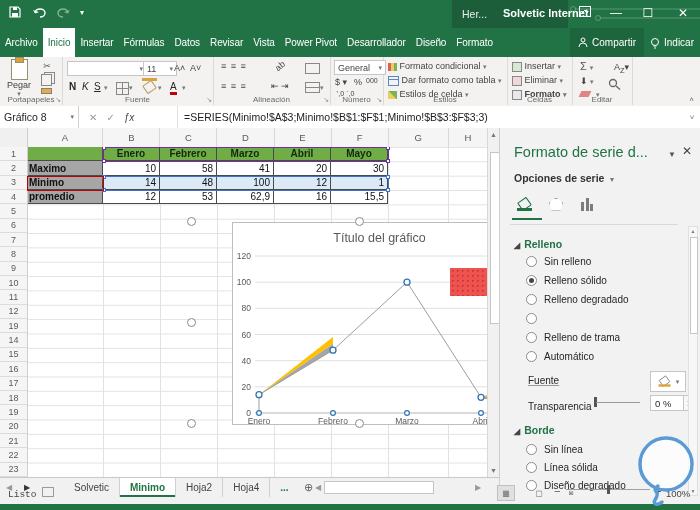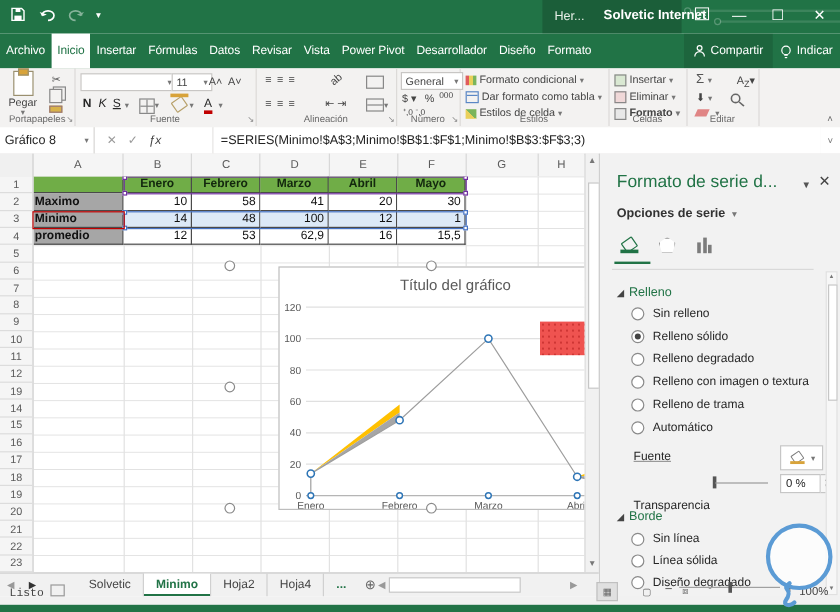--- a/index.html
+++ b/index.html
@@ -78,21 +78,21 @@
   
   #taskpane{left:499px;top:128px;width:201px;height:376px;background:#f2f2f2;border-left:1px solid #cfcfcf;box-sizing:border-box;}
   #tp-title{position:absolute;left:14px;top:16px;font-size:14.5px;color:#217346;}
   #tp-title-car{position:absolute;left:168px;top:22px;font-size:8px;color:#555;}
   #tp-close{position:absolute;left:182px;top:16px;font-size:12px;color:#444;}
   #tp-opts{position:absolute;left:14px;top:44px;font-size:10.5px;font-weight:bold;color:#333;}
   #tp-opts .car{margin-left:4px;}
   .tp-tab{position:absolute;top:64px;width:24px;height:24px;display:flex;align-items:center;justify-content:center;}
   #tp-underline{position:absolute;left:12px;top:90px;width:30px;height:2px;background:#217346;}
   #tp-divider{position:absolute;left:10px;top:96px;width:168px;height:1px;background:#d9d9d9;}
-  .tp-header{position:absolute;left:14px;font-size:10.5px;font-weight:normal;color:#217346;}
+  .tp-header{position:absolute;left:14px;font-size:10.5px;font-weight:bold;color:#217346;}
   .tp-header .tri{color:#444;font-size:8px;margin-right:4px;}
   .radio-row{position:absolute;left:26px;display:flex;align-items:center;gap:7px;font-size:10px;color:#262626;}
   .radio{width:11px;height:11px;border-radius:50%;border:1px solid #8a8a8a;background:#fff;box-sizing:border-box;position:relative;}
   .radio.on::after{content:"";position:absolute;left:2px;top:2px;width:5px;height:5px;border-radius:50%;background:#444;}
   .tp-label{position:absolute;left:28px;font-size:10px;color:#262626;}
   #color-btn{position:absolute;left:150px;top:243px;width:34px;height:19px;background:#fff;border:1px solid #c6c6c6;display:flex;align-items:center;justify-content:center;gap:4px;}
   #transp-slider{position:absolute;left:96px;top:274px;width:44px;height:1px;background:#9a9a9a;}
   #transp-thumb{position:absolute;left:94px;top:269px;width:3px;height:10px;background:#555;}
   #transp-box{position:absolute;left:150px;top:267px;width:34px;height:16px;background:#fff;border:1px solid #c6c6c6;font-size:9.5px;display:flex;align-items:center;padding-left:4px;box-sizing:border-box;}
   #transp-spin{position:absolute;left:184px;top:267px;width:11px;height:16px;border:1px solid #c6c6c6;border-left:none;background:#f7f7f7;font-size:5px;color:#555;display:flex;flex-direction:column;align-items:center;justify-content:center;box-sizing:border-box;}
@@ -498,40 +498,39 @@
     <div class="radio-row" style="top:147px;">
       <span class="radio on"></span>
         <span>Relleno sólido</span>
       </div>
     <div class="radio-row" style="top:166px;align-items:flex-end;">
       <span class="radio"></span>
         <span>Relleno degradado</span>
       </div>
     <div class="radio-row" style="top:185px;">
       <span class="radio"></span>
-        <span>Relleno con imagen o textura</span>
       </div>
     <div class="radio-row" style="top:204px;">
       <span class="radio"></span>
         <span>Relleno de trama</span>
       </div>
     <div class="radio-row" style="top:223px;">
       <span class="radio"></span>
         <span>Automático</span>
       </div>
 
     <div class="tp-label" style="top:247px;text-decoration:underline;text-decoration-color:#999;">Fuente</div>
     <div id="color-btn">
       <span class="bucket" style="color:#7c7c7c;transform:scale(0.8);">
           <i class="can"></i>
           <i class="bar" style="background:#d8a33a;"></i>
         </span>
       <span class="car">▾</span>
     </div>
-    <div class="tp-label" style="top:288px;">Transparencia</div>
+    <div class="tp-label" style="top:273px;">Transparencia</div>
     <div id="transp-thumb"></div>
     <div id="transp-slider"></div>
     <div id="transp-box">0 %</div>
     <div id="transp-spin">
         <span>▲</span>
         <span>▼</span>
       </div>
 
     <div class="tp-header" style="top:296px;text-align:right;"><span class="tri">◢</span><span>Borde</span></div>
     <div class="radio-row" style="top:316px;">

